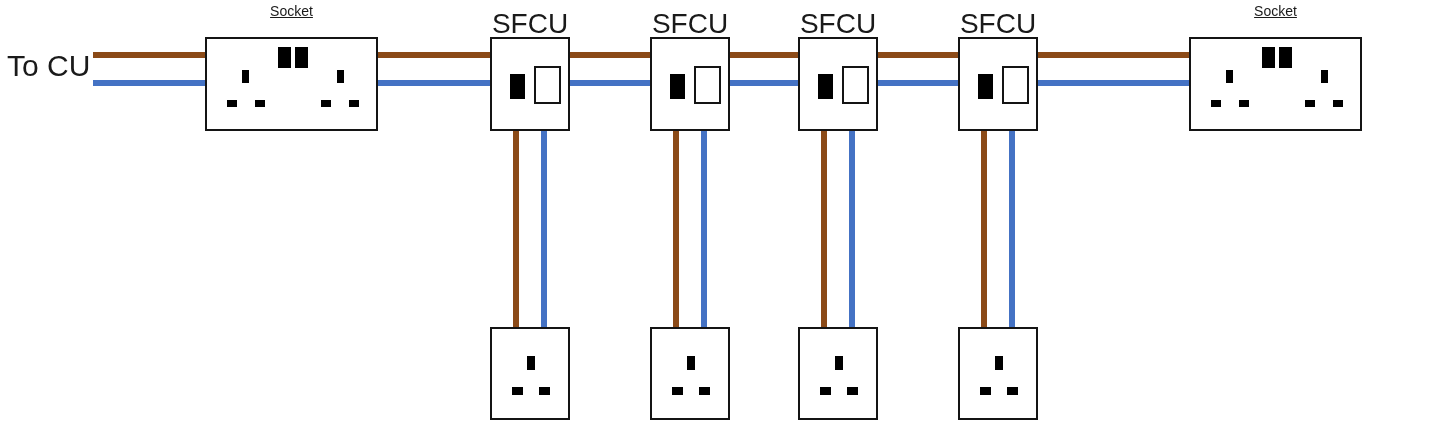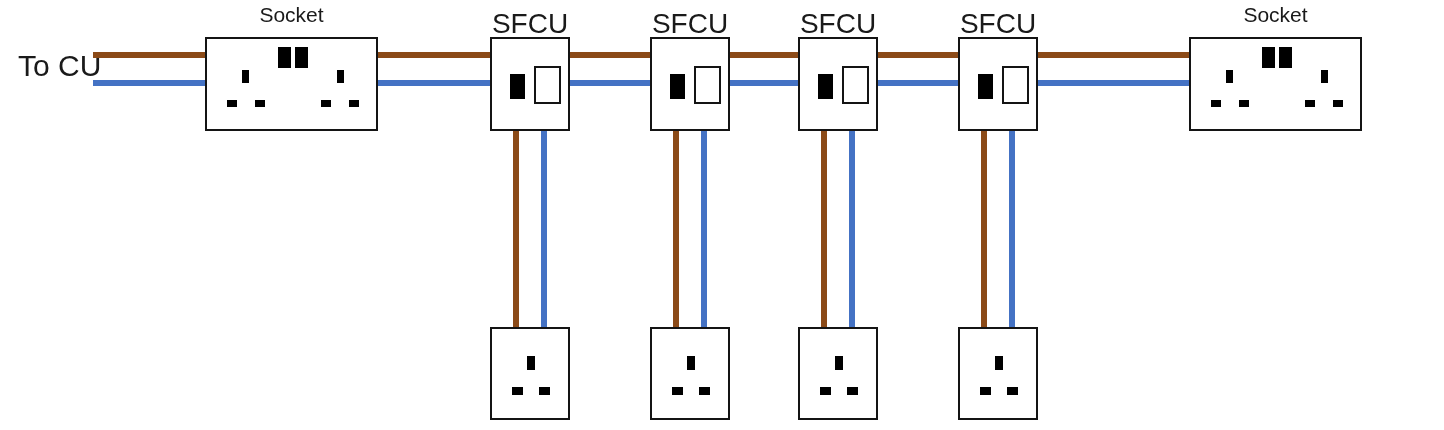--- a/index.html
+++ b/index.html
@@ -11,34 +11,34 @@
   .canvas {
     position: relative;
     width: 1444px;
     height: 430px;
     background: #ffffff;
     overflow: hidden;
     color: var(--text, #1a1a1a);
   }
   .to-cu {
     position: absolute;
-    left: 18px;
+    left: 7px;
     top: 47px;
     font-size: 30px;
     line-height: 38px;
     color: var(--text, #1a1a1a);
     white-space: nowrap;
   }
   .top-label {
     position: absolute;
     text-align: center;
     color: var(--text, #1a1a1a);
     white-space: nowrap;
   }
-  .socket-label { top: 3px;  width: 173px; font-size: 21px; }
+  .socket-label { top: 3px;  width: 173px; font-size: 14px; text-decoration: underline; }
   .sfcu-label   { top: 8px;  width: 80px;  font-size: 28px; }
 
   .wire-h {
     position: absolute;
     height: 6px;
   }
   .wire-v {
     position: absolute;
     width: 6px;
     top: 131px;

